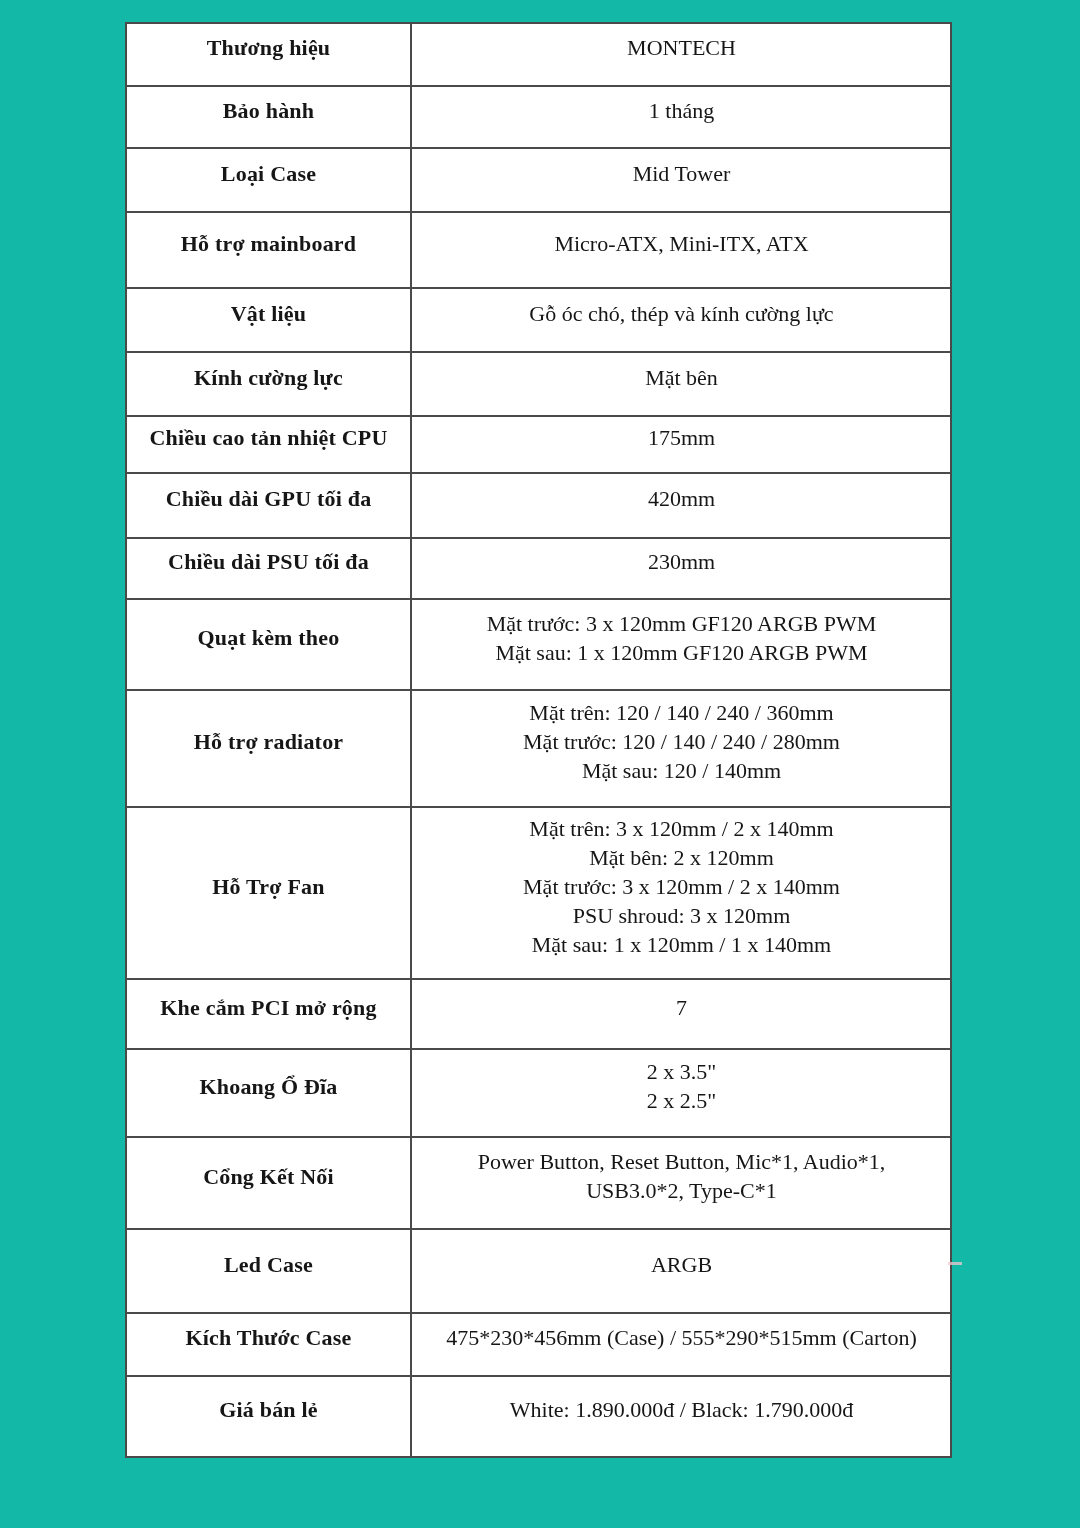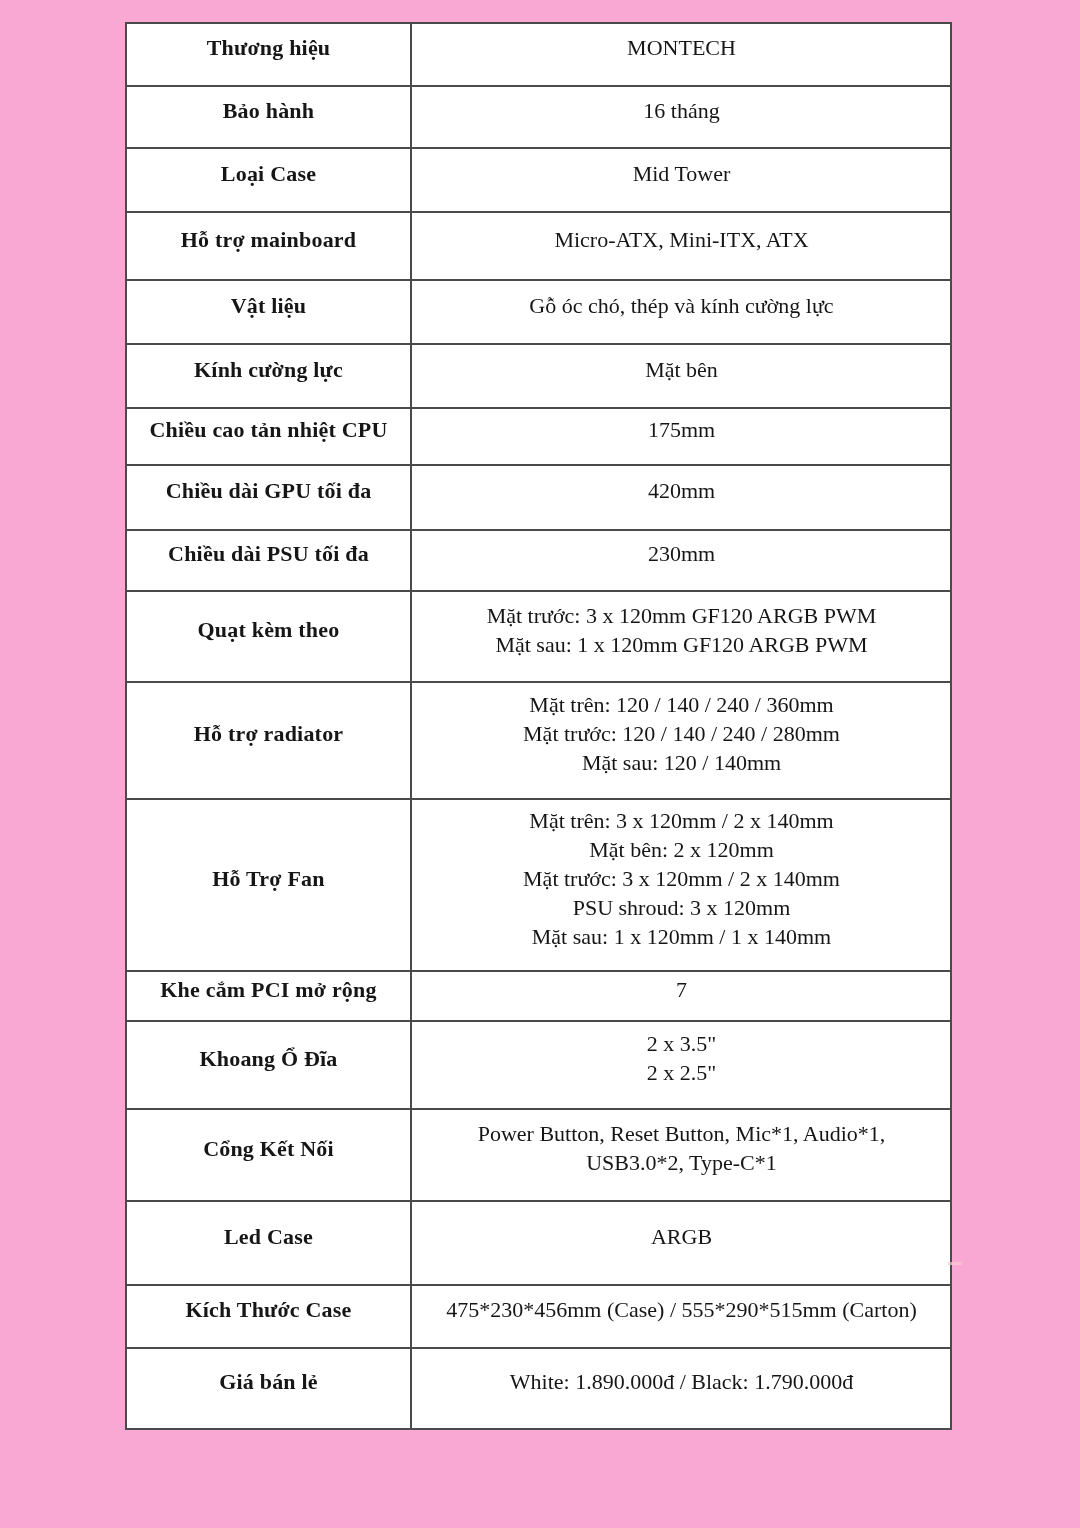--- a/index.html
+++ b/index.html
@@ -4,21 +4,21 @@
 <style>
   html, body {
     margin: 0;
     padding: 0;
     background: #ffffff;
   }
   .page {
     position: relative;
     width: 1080px;
     height: 1528px;
-    background: #f9a8d4;
+    background: #14b8a6;
     font-family: "Liberation Serif", "DejaVu Serif", serif;
     color: #161616;
     overflow: hidden;
   }
   table.spec-table {
     position: absolute;
     left: 125px;
     top: 22px;
     width: 825px;
     border-collapse: collapse;
@@ -63,27 +63,27 @@
         <col class="c-label">
         <col class="c-value">
       </colgroup>
     <tbody>
       <tr style="height:63px">
         <td class="label-cell">Thương hiệu</td>
         <td class="value-cell">MONTECH</td>
       </tr>
       <tr style="height:62px">
         <td class="label-cell">Bảo hành</td>
-        <td class="value-cell">16 tháng</td>
+        <td class="value-cell">1 tháng</td>
       </tr>
       <tr style="height:64px">
         <td class="label-cell">Loại Case</td>
         <td class="value-cell">Mid Tower</td>
       </tr>
-      <tr style="height:68px">
+      <tr style="height:76px">
         <td class="label-cell">Hỗ trợ mainboard</td>
         <td class="value-cell">Micro-ATX, Mini-ITX, ATX</td>
       </tr>
       <tr style="height:64px">
         <td class="label-cell">Vật liệu</td>
         <td class="value-cell">Gỗ óc chó, thép và kính cường lực</td>
       </tr>
       <tr style="height:64px">
         <td class="label-cell">Kính cường lực</td>
         <td class="value-cell">Mặt bên</td>
@@ -112,21 +112,21 @@
 Mặt sau: 120 / 140mm</td>
       </tr>
       <tr style="height:172px">
         <td class="label-cell">Hỗ Trợ Fan</td>
         <td class="value-cell">Mặt trên: 3 x 120mm / 2 x 140mm
 Mặt bên: 2 x 120mm
 Mặt trước: 3 x 120mm / 2 x 140mm
 PSU shroud: 3 x 120mm
 Mặt sau: 1 x 120mm / 1 x 140mm</td>
       </tr>
-      <tr style="height:50px">
+      <tr style="height:70px">
         <td class="label-cell">Khe cắm PCI mở rộng</td>
         <td class="value-cell">7</td>
       </tr>
       <tr style="height:88px">
         <td class="label-cell">Khoang Ổ Đĩa</td>
         <td class="value-cell">2 x 3.5"
 2 x 2.5"</td>
       </tr>
       <tr style="height:92px">
         <td class="label-cell">Cổng Kết Nối</td>

